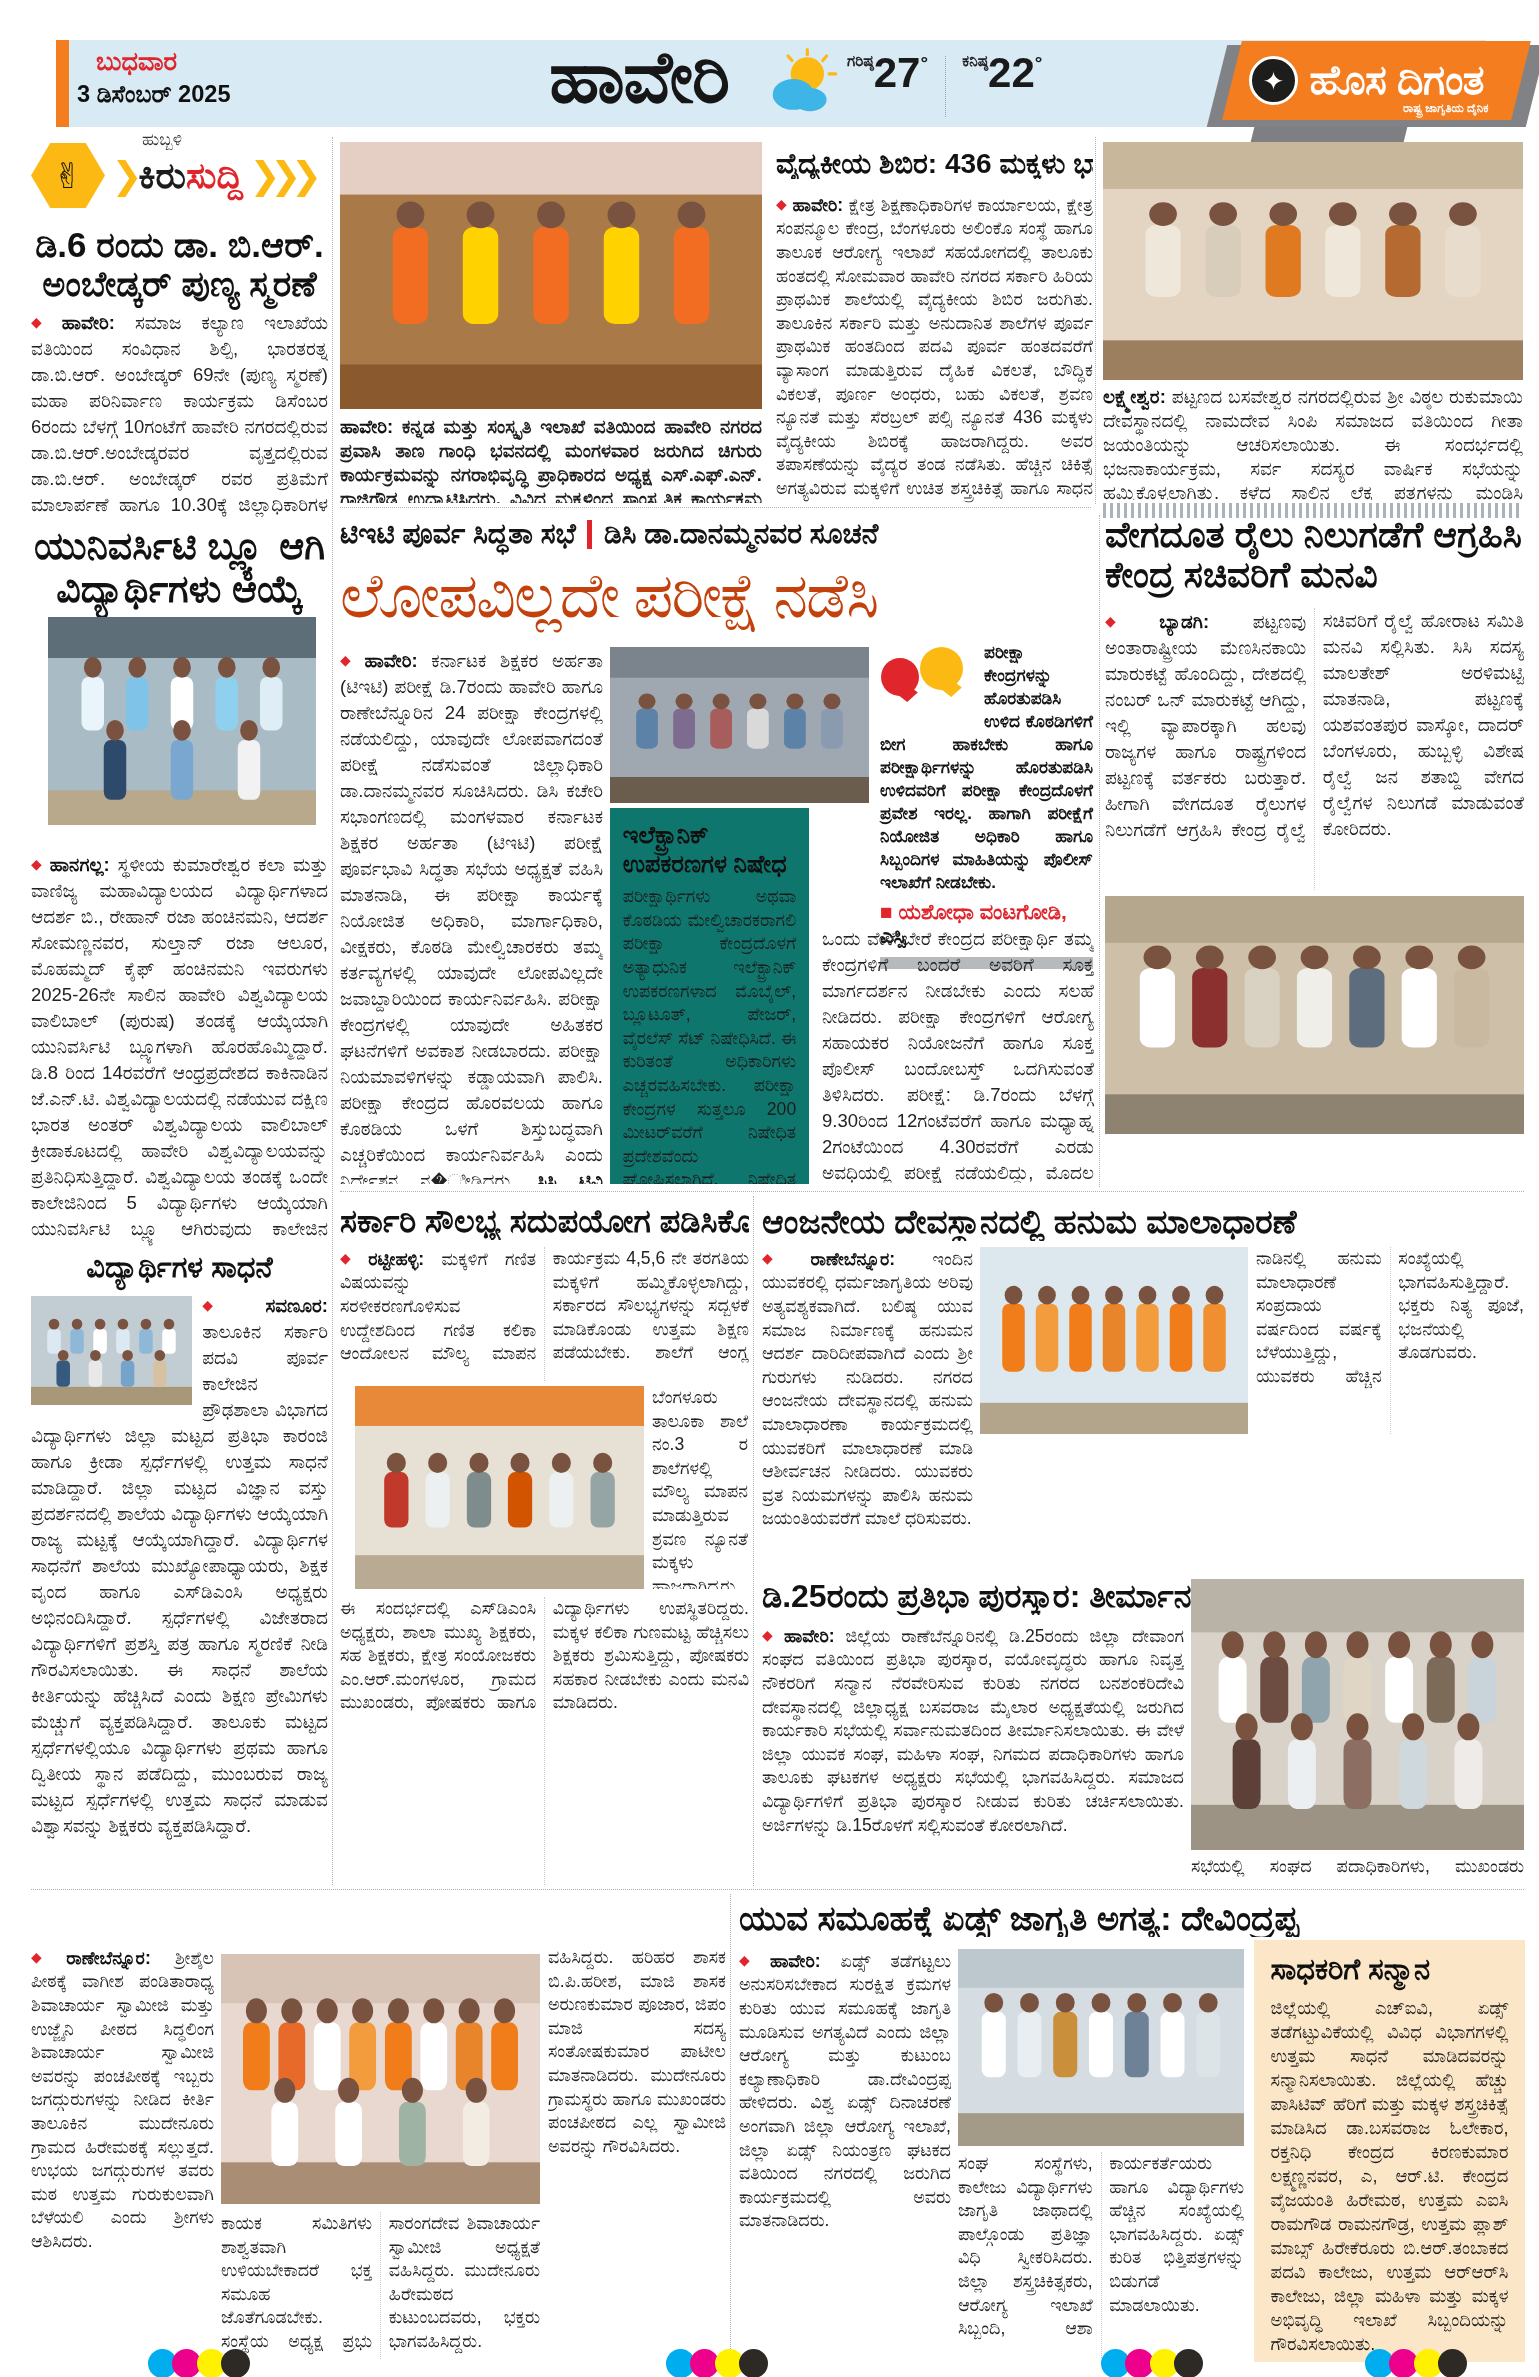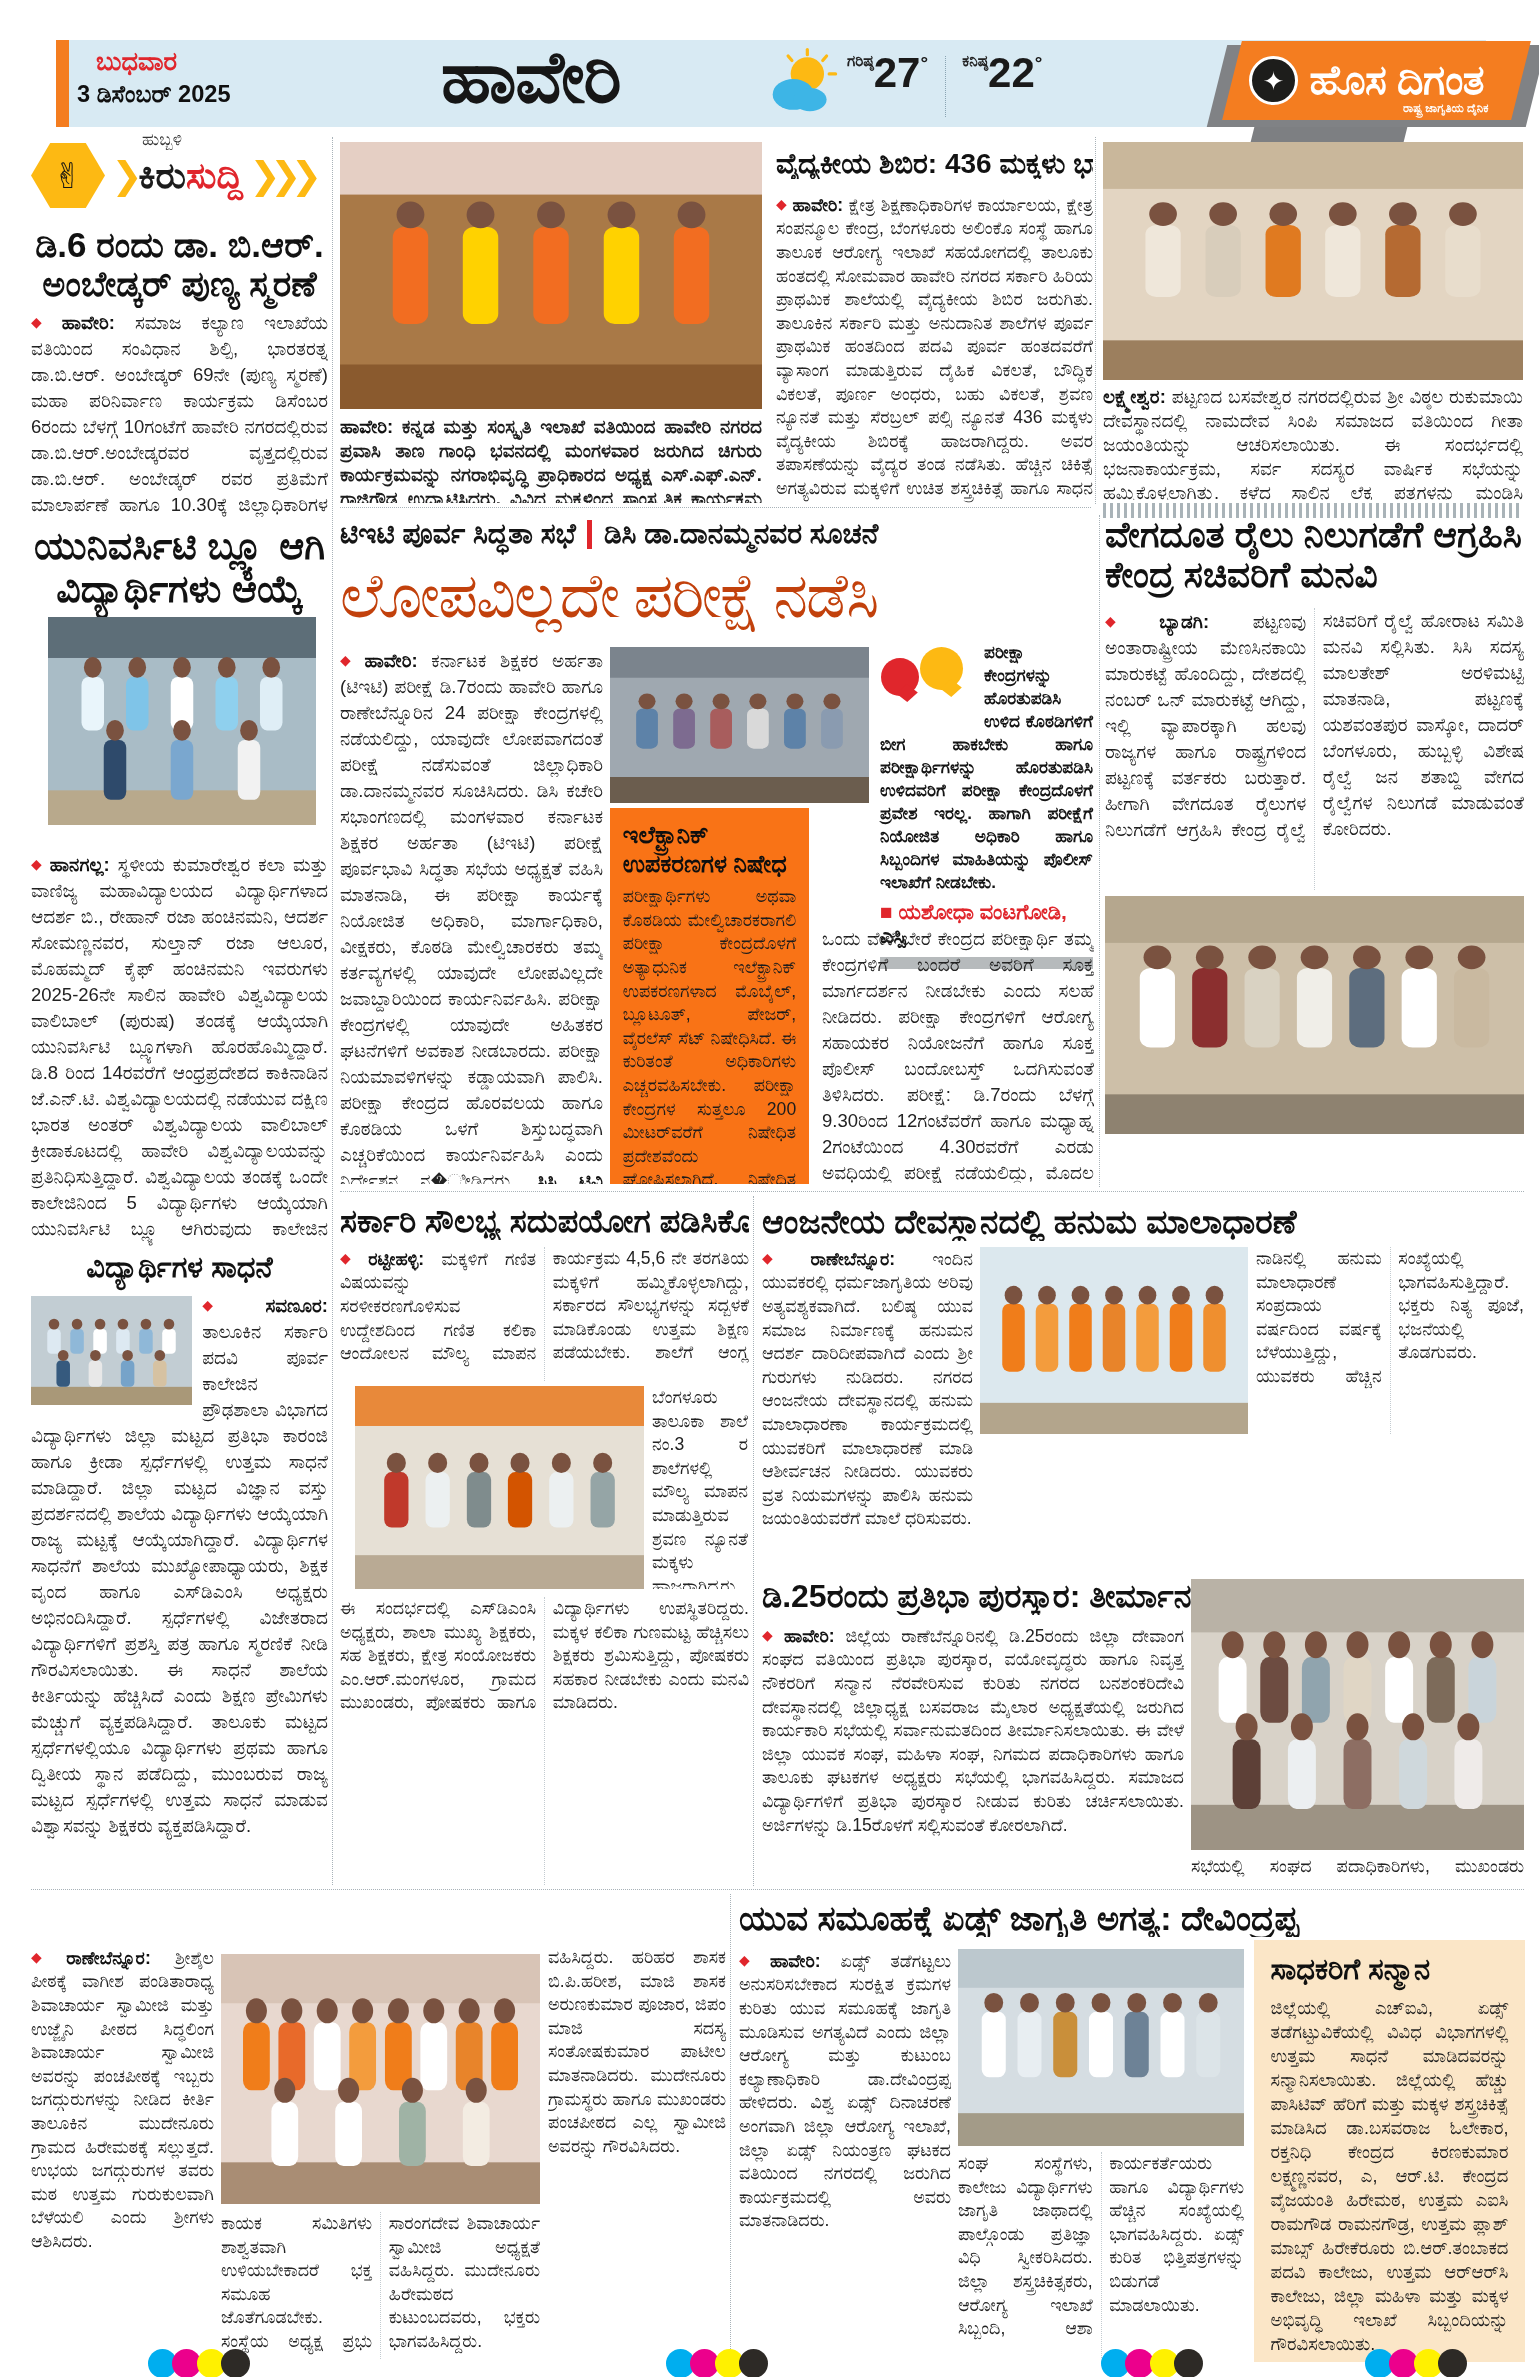--- a/index.html
+++ b/index.html
@@ -18,21 +18,21 @@
   .vsep{border-left:1.9px dotted #a8b2b8}
   .hsep{border-top:1.9px dotted #a8b2b8}
   .photo{background:#cfd4d7;overflow:hidden;box-shadow:0 0 0 0.6px #b9bfc3 inset}
   .photo svg{width:100%;height:100%;display:block}
   
   .mast-bar{background:#d8eaf3}
   .orange-accent{background:#f47d20}
   .day{color:#e0262c;font-size:25.6px;font-weight:800}
   .fulldate{color:#101010;font-size:23.6px;font-weight:700}
   .edition{color:#333;font-size:17px}
-  .city{font-size:72px;font-weight:900;color:#161616;letter-spacing:-1.3px;text-align:left;line-height:1}
+  .city{font-size:72px;font-weight:900;color:#161616;letter-spacing:-1.3px;text-align:center;line-height:1}
   .temp-wrap{display:flex;align-items:flex-start;gap:16.6px}
   .temp-block{display:flex;flex-direction:row}
   .temp-label{font-size:15.3px;color:#222;font-weight:600}
   .temp-val{font-size:42px;font-weight:900;color:#1a1a1a;line-height:1}
   .temp-deg{font-size:19px;vertical-align:18px;font-weight:700}
   .temp-div{border-left:1.9px dotted #8aa4b2;height:61px;margin-top:3.8px}
   .logo-back{background:#808285;transform:skew(-14deg)}
   .logo-front{background:#f47d20;transform:skew(-14deg);display:flex;align-items:center;padding:0 16.6px;gap:11.5px}
   .logo-unskew{transform:skew(14deg);display:flex;align-items:center;gap:11.5px}
   .emblem{width:49px;height:49px;border-radius:50%;background:#1d1d1b;border:3.2px solid #ffffff;color:#fff;display:flex;align-items:center;justify-content:center;font-size:25.6px}
@@ -43,21 +43,21 @@
   
   .badge-row{display:flex;align-items:center;gap:6.4px}
   .hex{width:74px;height:65px;background:#fdb913;clip-path:polygon(26% 0,74% 0,100% 50%,74% 100%,26% 100%,0 50%);display:flex;align-items:center;justify-content:center;font-size:35px;color:#141414}
   .chev{color:#fdb913;font-size:37px;font-weight:900;letter-spacing:-10.2px;line-height:1}
   .badge-title{font-size:36px;font-weight:900;white-space:nowrap}
   .badge-red{color:#e0262c}
   
   .kicker{display:flex;align-items:center;gap:11.5px;font-size:28px;font-weight:800;color:#151515;white-space:nowrap}
   .kbar{width:5.1px;height:29px;background:#e0262c}
   .headline-main{font-size:62px;font-weight:400;letter-spacing:-1.9px;color:#c2410c;white-space:nowrap}
-  .graybox{background:#f97316;padding:11.5px 12.8px;overflow:hidden}
+  .graybox{background:#0f766e;padding:11.5px 12.8px;overflow:hidden}
   .graybox .t{font-size:24px;line-height:29px;font-weight:900;color:#0f0f0f;margin-bottom:7.7px}
   .graybox .b{font-size:17.6px;line-height:23.6px;text-align:justify}
   .qmarks{float:left;width:95px;height:68px;position:relative;margin:3.8px 9px 1.3px 0}
   .qm{position:absolute;border-radius:50%}
   .qm::after{content:'';position:absolute;width:14px;height:14px;background:inherit;bottom:-4.5px;right:5.1px;transform:rotate(38deg) skew(-10deg)}
   .qm-red{width:38px;height:38px;background:#e0262c;left:1.3px;top:12.8px}
   .qm-yellow{width:43px;height:43px;background:#fdb913;left:40px;top:2.6px}
   .qtext{font-size:17px;line-height:23px;font-weight:700;color:#141414;text-align:justify}
   .qattr{margin-top:6.4px;font-size:21px;font-weight:900;color:#e0262c}
   .qattr .qrole{color:#141414;font-weight:800}

